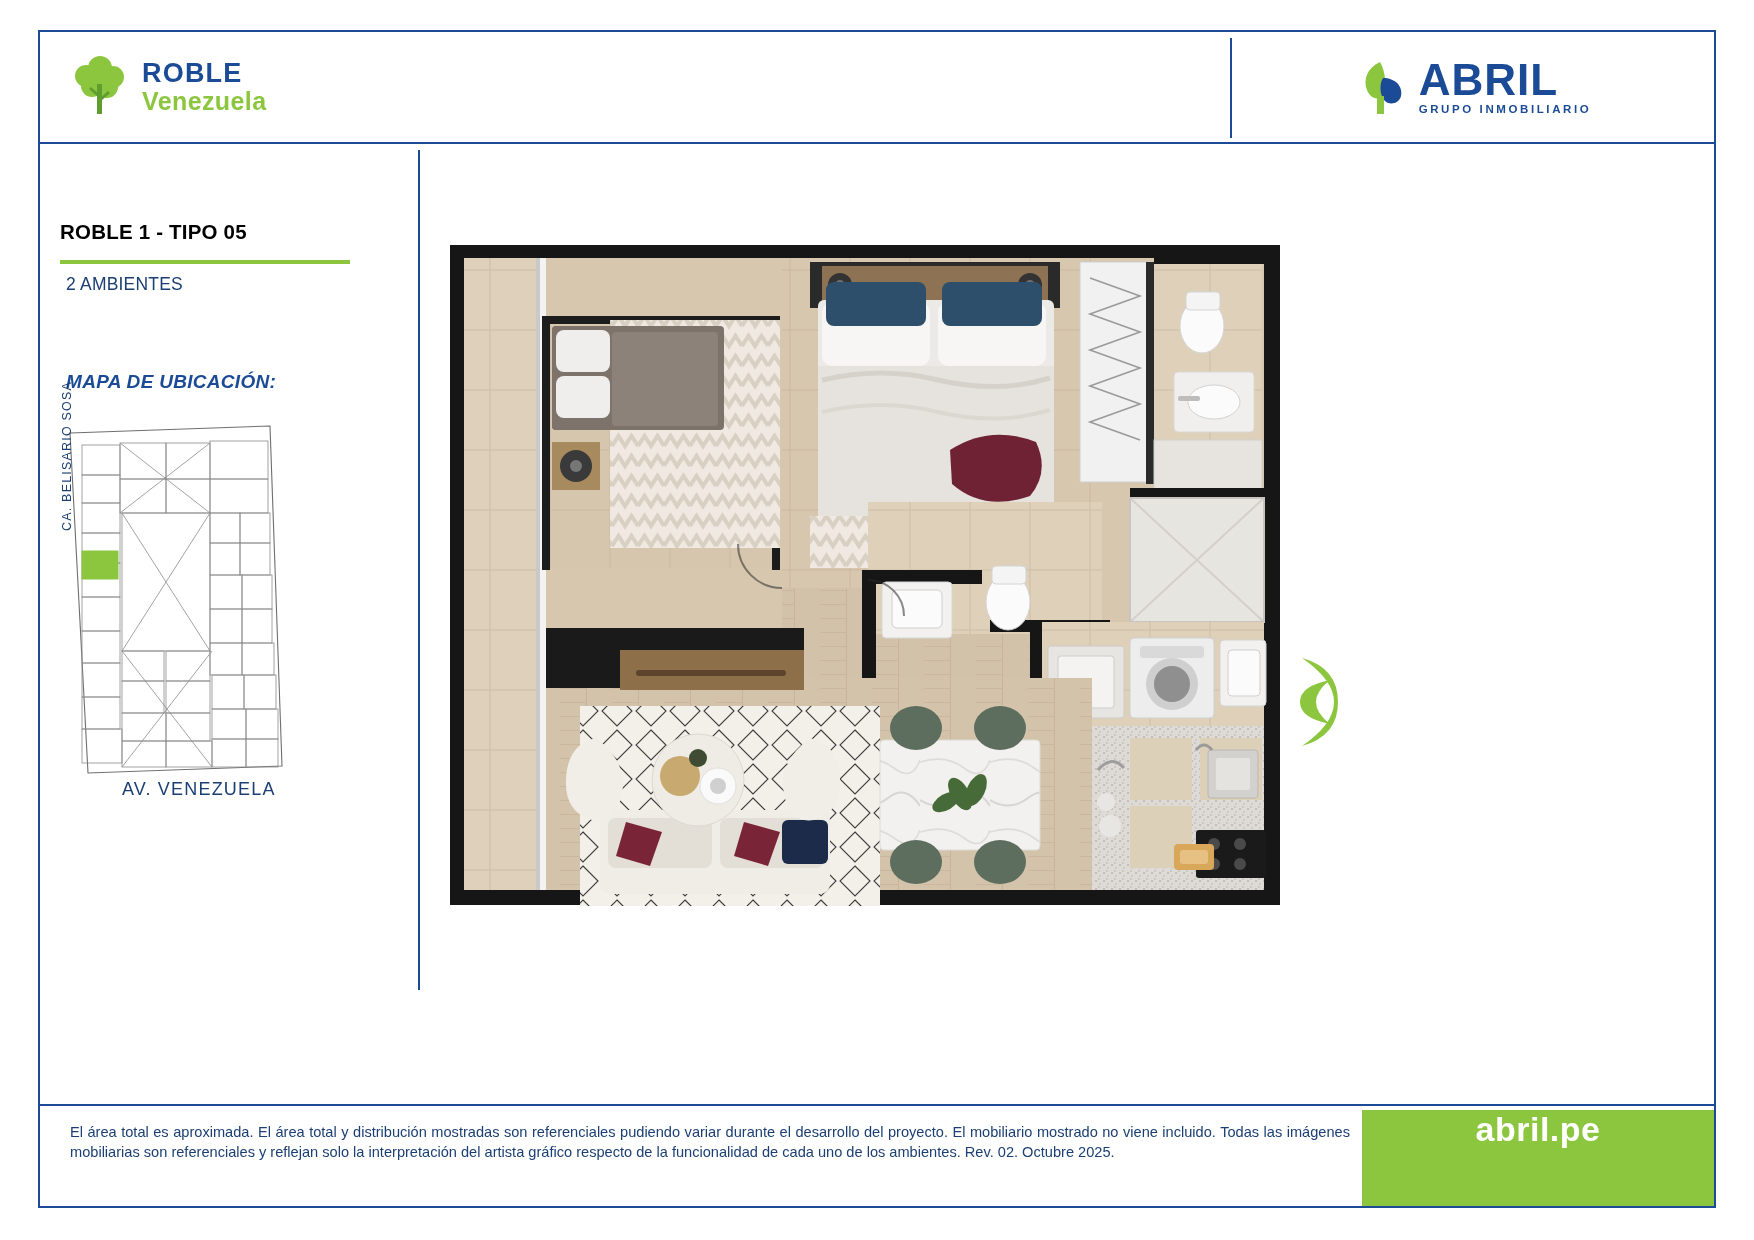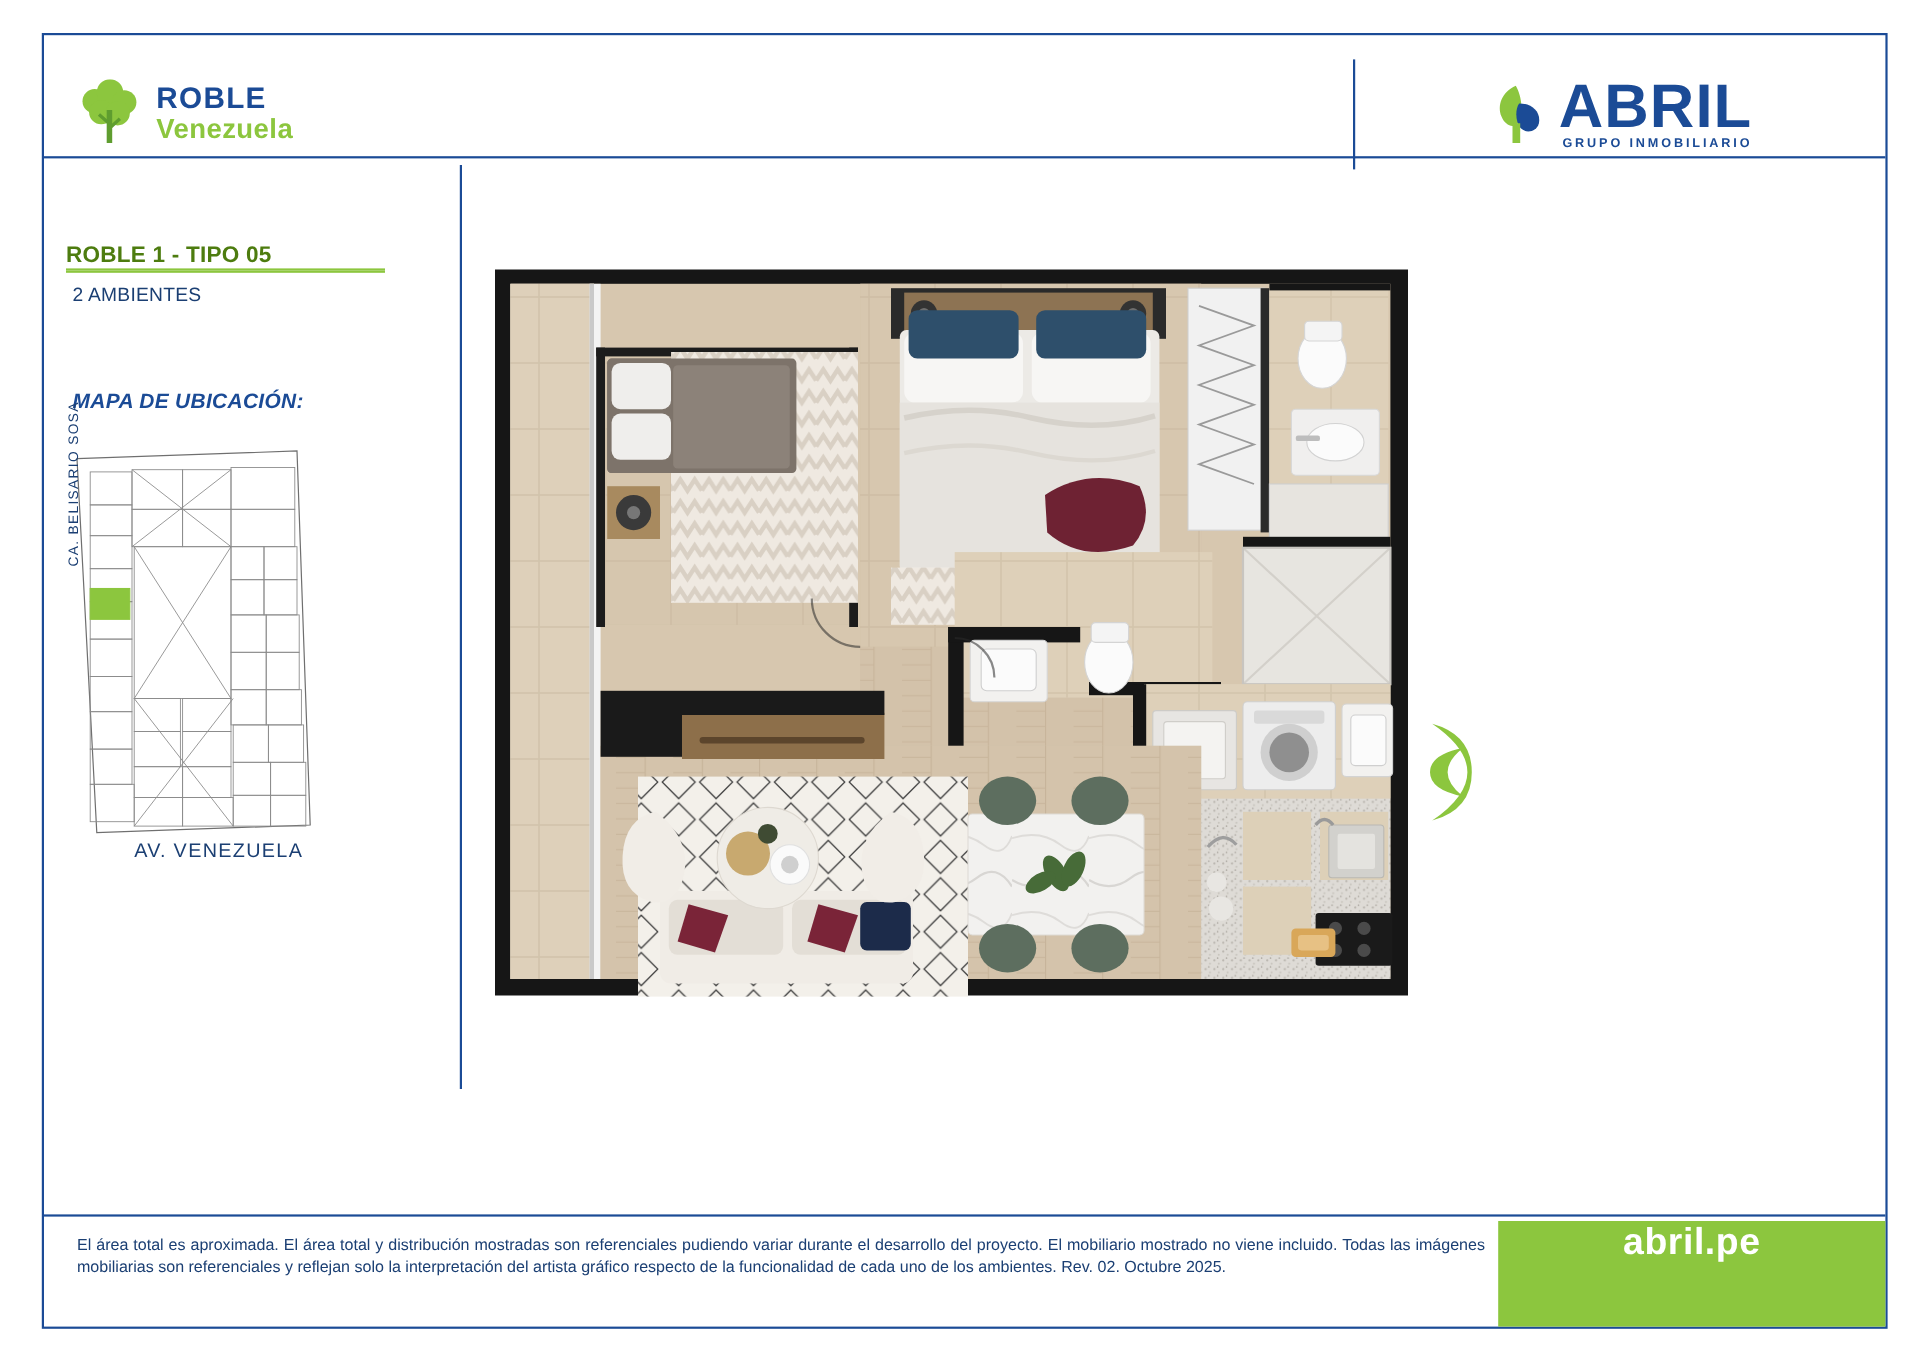--- a/index.html
+++ b/index.html
@@ -22,21 +22,20 @@
     width: 1678px; height: 1178px;
     border: 2px solid #1b4b96;
   }
   
   .header {
     position: absolute;
     left: 40px; top: 32px;
     width: 1674px; height: 110px;
     display: flex;
     align-items: center;
-    margin-top: 16px;
   }
   .header-left {
     width: 1190px; height: 110px;
     display: flex; align-items: center;
     padding-left: 30px;
   }
   .header-divider {
     position: absolute;
     left: 1190px; top: 6px;
     width: 2px; height: 100px;
@@ -62,43 +61,44 @@
   }
   .roble-sub {
     font-size: 25px; font-weight: bold; color: #8cc63e;
     letter-spacing: 0.4px;
   }
   
   .abril-wrap { display: flex; align-items: center; }
   .abril-mark { width: 54px; height: 58px; margin-right: 12px; }
   .abril-text { line-height: 1; }
   .abril-name {
-    font-size: 56px; font-weight: bold; color: #1b4b96;
+    font-size: 44px; font-weight: bold; color: #1b4b96;
     letter-spacing: 1px;
   }
   .abril-sub {
     font-size: 11.5px; font-weight: bold; color: #1b4b96;
     letter-spacing: 2.6px; text-align: right; margin-top: 2px;
   }
   
   .col-divider {
     position: absolute;
     left: 418px; top: 150px;
     width: 2px; height: 840px;
     background: #1b4b96;
   }
   
   .sidebar {
     position: absolute;
     left: 60px; top: 220px;
     width: 350px;
   }
   .unit-title {
-    font-size: 20.5px; font-weight: bold; color: #4d7c0f;
+    font-size: 20.5px; font-weight: bold; color: #000000;
     letter-spacing: 0.2px;
+    padding-bottom: 16px;
   }
   .grn-rule { height: 2px; background: #8cc63e; width: 290px; }
   .unit-line {
     font-size: 19px; color: #1b3f73;
     padding: 14px 0 14px 6px;
     letter-spacing: 0.1px;
   }
   .unit-line sup { font-size: 11px; }
   .unit-line2 {
     font-size: 17.5px; color: #1b3f73;

